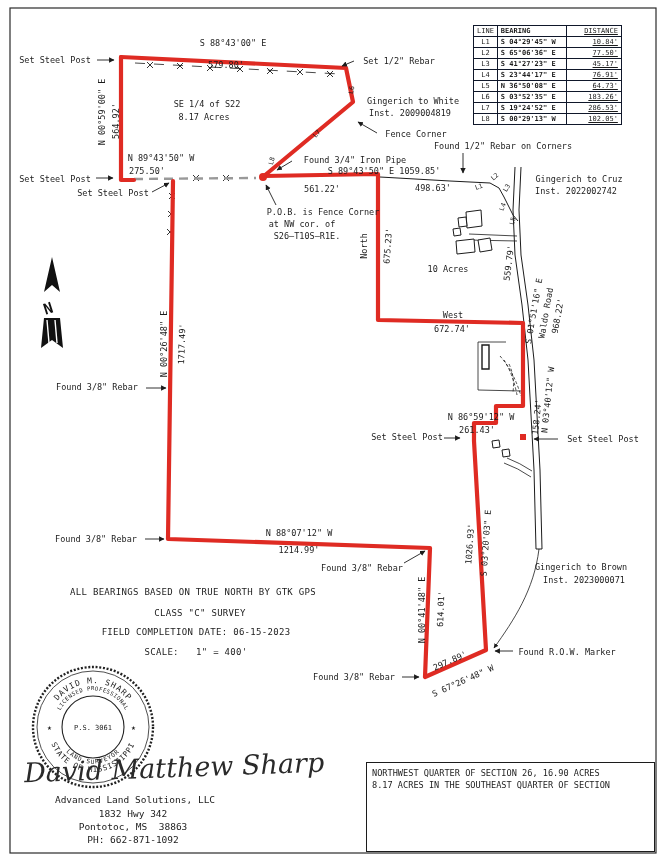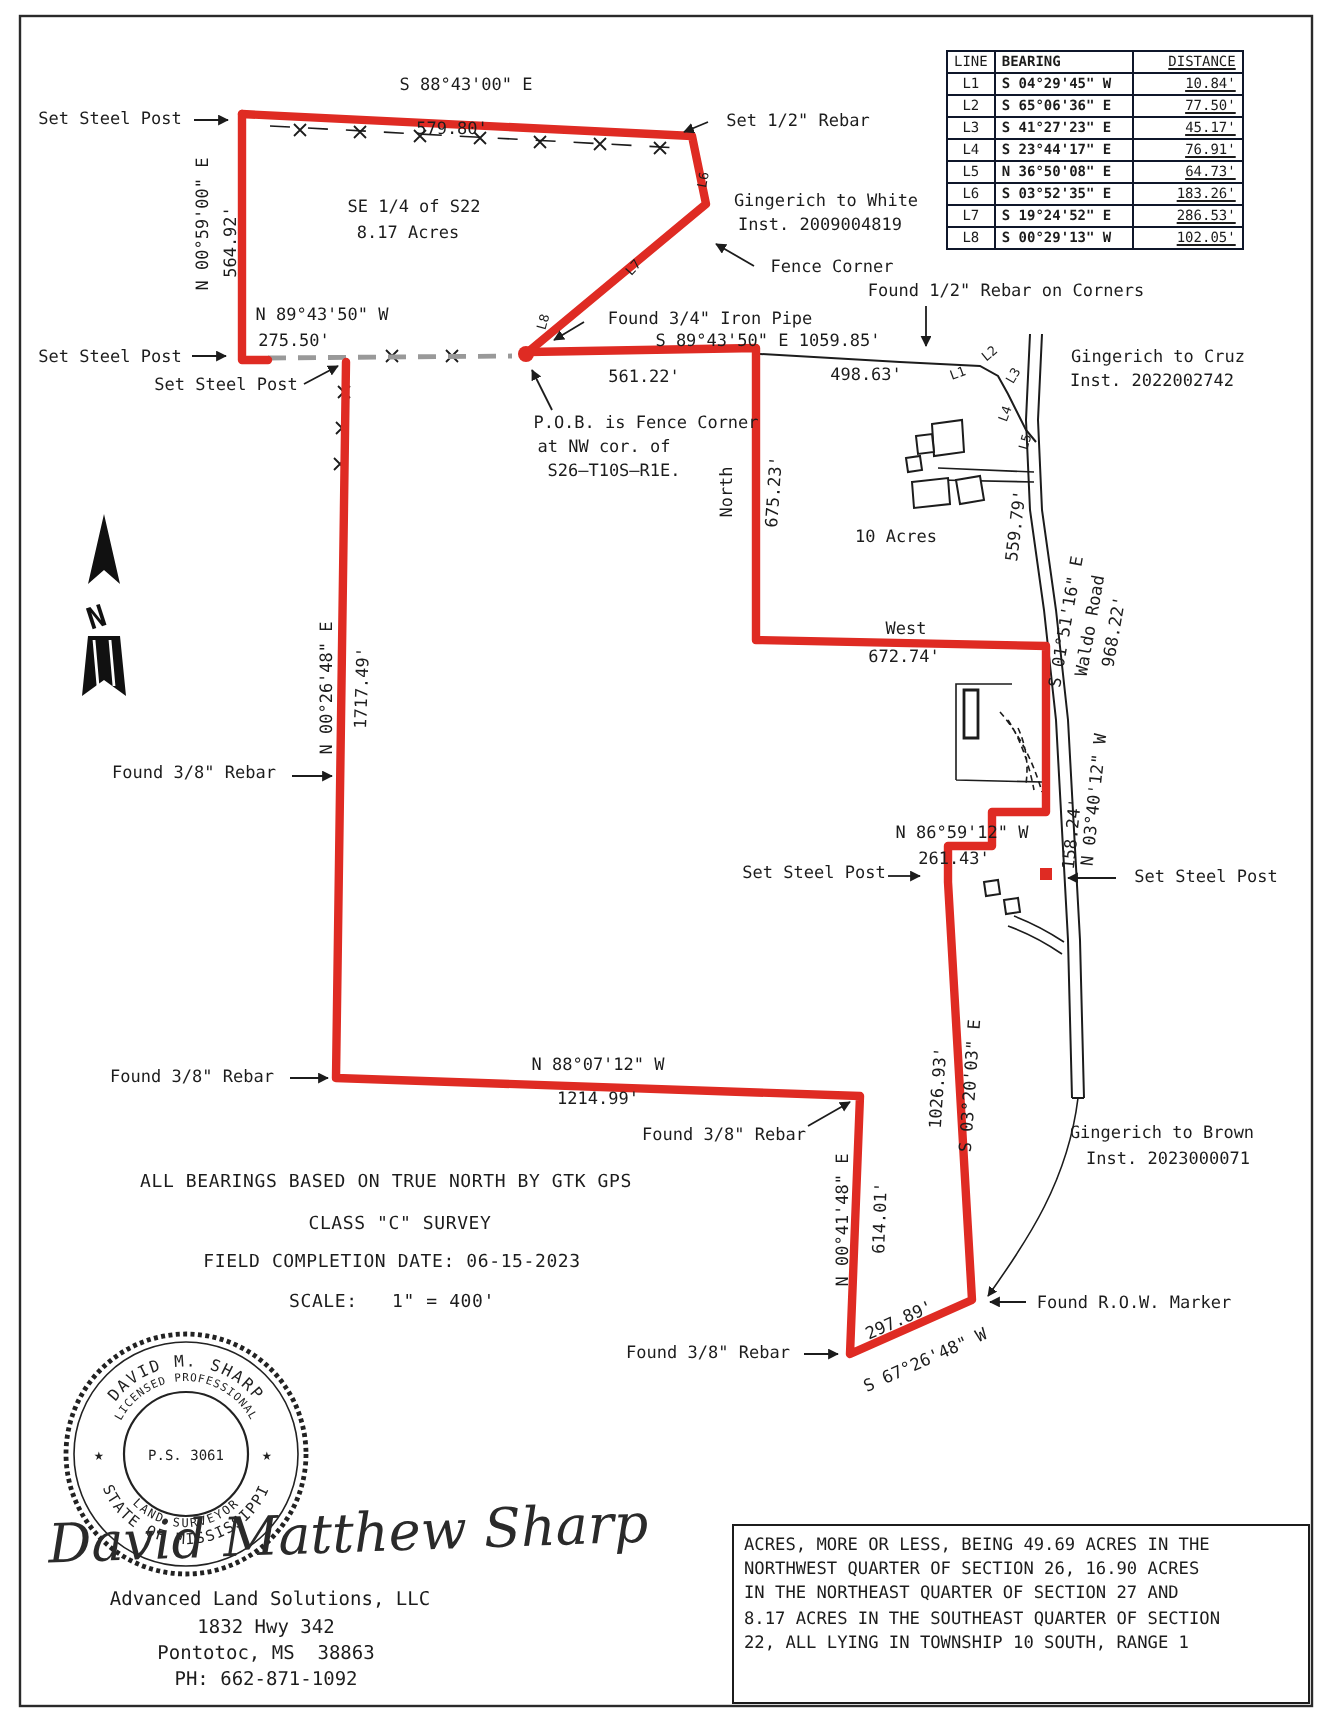--- a/index.html
+++ b/index.html
@@ -263,20 +263,17 @@
   <div class="lbl note" style="left:196px;top:632px">FIELD COMPLETION DATE: 06-15-2023</div>
   <div class="lbl note" style="left:196px;top:652px">SCALE:   1" = 400'</div>
 
   <div id="signature">David Matthew Sharp</div>
   <div class="lbl contact" style="left:135px;top:800px">Advanced Land Solutions, LLC</div>
   <div class="lbl contact" style="left:133px;top:814px">1832 Hwy 342</div>
   <div class="lbl contact" style="left:133px;top:827px">Pontotoc, MS  38863</div>
   <div class="lbl contact" style="left:133px;top:840px">PH: 662-871-1092</div>
 
   <div id="desc-box">
-    <div>ACRES, MORE OR LESS, BEING 49.69 ACRES IN THE</div>
     <div>NORTHWEST QUARTER OF SECTION 26, 16.90 ACRES</div>
-    <div>IN THE NORTHEAST QUARTER OF SECTION 27 AND</div>
     <div>8.17 ACRES IN THE SOUTHEAST QUARTER OF SECTION</div>
-    <div>22, ALL LYING IN TOWNSHIP 10 SOUTH, RANGE 1</div>
   </div>
 
 </div>
 
 </body></html>

